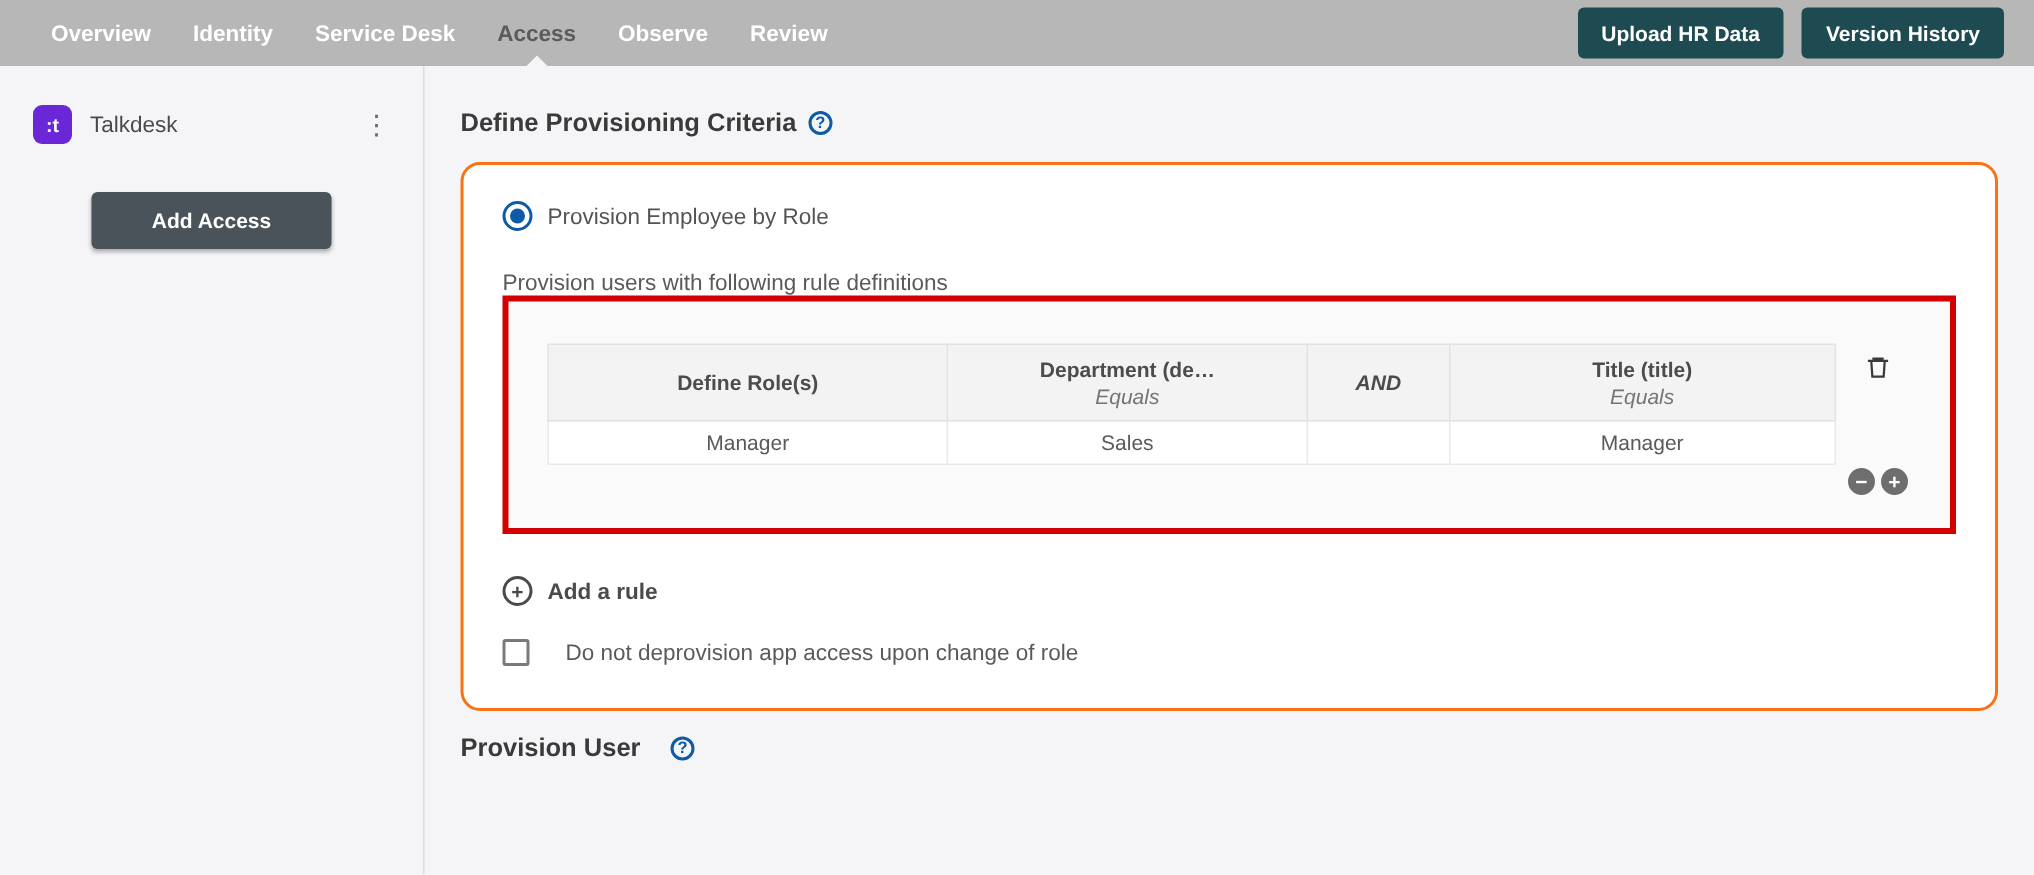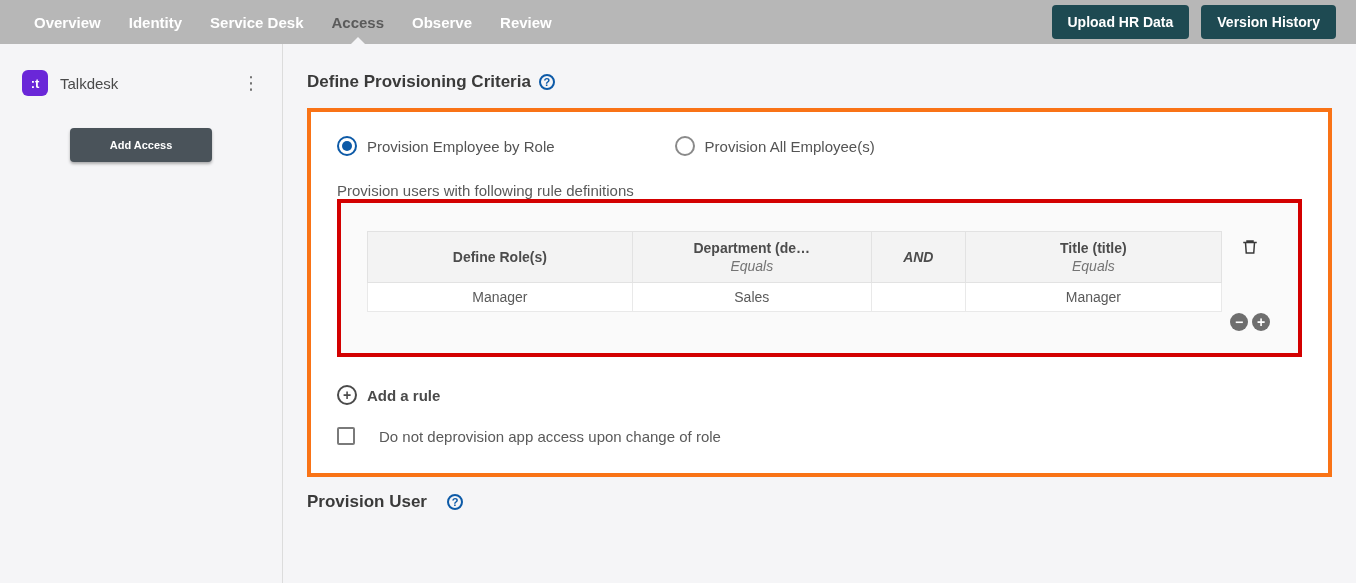--- a/index.html
+++ b/index.html
@@ -12,27 +12,27 @@
   .nav-tab.active { color: #5b5b5b; }
   .nav-tab.active::after { content: ""; position: absolute; bottom: -1px; left: 50%; transform: translateX(-50%); width: 0; height: 0; border-left: 8px solid transparent; border-right: 8px solid transparent; border-bottom: 8px solid #f5f5f7; }
   .topbar-actions { margin-left: auto; display: flex; gap: 12px; }
   .btn-dark { background: #1e4a52; color: #fff; border: none; border-radius: 4px; padding: 9px 16px; font-size: 14px; font-weight: 600; cursor: pointer; }
 
   .layout { display: flex; height: calc(100% - 44px); }
   .sidebar { width: 283px; border-right: 1px solid #dcdcdc; background: #f5f5f7; padding: 18px 0; display: flex; flex-direction: column; align-items: stretch; }
   .app-item { display: flex; align-items: center; gap: 12px; padding: 8px 22px; font-size: 15px; color: #4a4a4a; position: relative; }
   .app-icon { width: 26px; height: 26px; border-radius: 6px; background: #6a27d8; display: flex; align-items: center; justify-content: center; color: #fff; font-weight: 700; font-size: 13px; }
   .app-kebab { margin-left: auto; color: #6a6a6a; cursor: pointer; font-size: 18px; line-height: 1; }
-  .add-access-btn { margin: 24px auto 0; background: #4a535a; color: #fff; border: none; border-radius: 4px; padding: 11px 40px; font-size: 11px; font-weight: 600; cursor: pointer; box-shadow: 0 2px 3px rgba(0,0,0,.3); }
+  .add-access-btn { margin: 24px auto 0; background: #4a535a; color: #fff; border: none; border-radius: 4px; padding: 11px 40px; font-size: 14px; font-weight: 600; cursor: pointer; box-shadow: 0 2px 3px rgba(0,0,0,.3); }
 
   .main { flex: 1; padding: 28px 24px 0; overflow: auto; }
   .section-title { font-size: 17px; font-weight: 700; color: #3a3a3a; display: flex; align-items: center; gap: 8px; margin-bottom: 16px; }
   .help-icon { width: 16px; height: 16px; border: 2px solid #0d5aa7; color: #0d5aa7; border-radius: 50%; display: inline-flex; align-items: center; justify-content: center; font-size: 11px; font-weight: 700; cursor: pointer; }
 
-  .card { border: 4px solid #f97316; border-radius: 0; background: #fff; padding: 24px 26px 28px; }
+  .card { border: 2px solid #f97316; border-radius: 13px; background: #fff; padding: 24px 26px 28px; }
   .radio-row { display: flex; gap: 120px; align-items: center; }
   .radio { display: flex; align-items: center; gap: 10px; font-size: 15px; color: #545454; cursor: pointer; }
   .radio-circle { width: 20px; height: 20px; border: 2px solid #8a8a8a; border-radius: 50%; display: inline-flex; align-items: center; justify-content: center; }
   .radio.selected .radio-circle { border-color: #0d5aa7; }
   .radio.selected .radio-circle::after { content: ""; width: 10px; height: 10px; background: #0d5aa7; border-radius: 50%; }
 
   .subhead { margin-top: 26px; font-size: 15px; color: #5a5a5a; }
 
   .rules-outline { border: 4px solid #d30000; padding: 28px 26px 22px; background: #fafafa; }
   .rules-inner { display: flex; gap: 6px; align-items: flex-start; }
@@ -88,24 +88,20 @@
       <span>Define Provisioning Criteria</span>
       <span class="help-icon">?</span>
     </h2>
 
     <div class="card">
       <div class="radio-row">
         <div class="radio selected">
           <span class="radio-circle"></span>
           <span>Provision Employee by Role</span>
         </div>
-        <div class="radio">
-          <span class="radio-circle"></span>
-          <span>Provision All Employee(s)</span>
-        </div>
       </div>
 
       <p class="subhead">Provision users with following rule definitions</p>
 
       <div class="rules-outline">
         <div class="rules-inner">
           <table class="rules-table">
             <thead>
               <tr>
                 <th style="width:31%;"><span>Define Role(s)</span></th>

